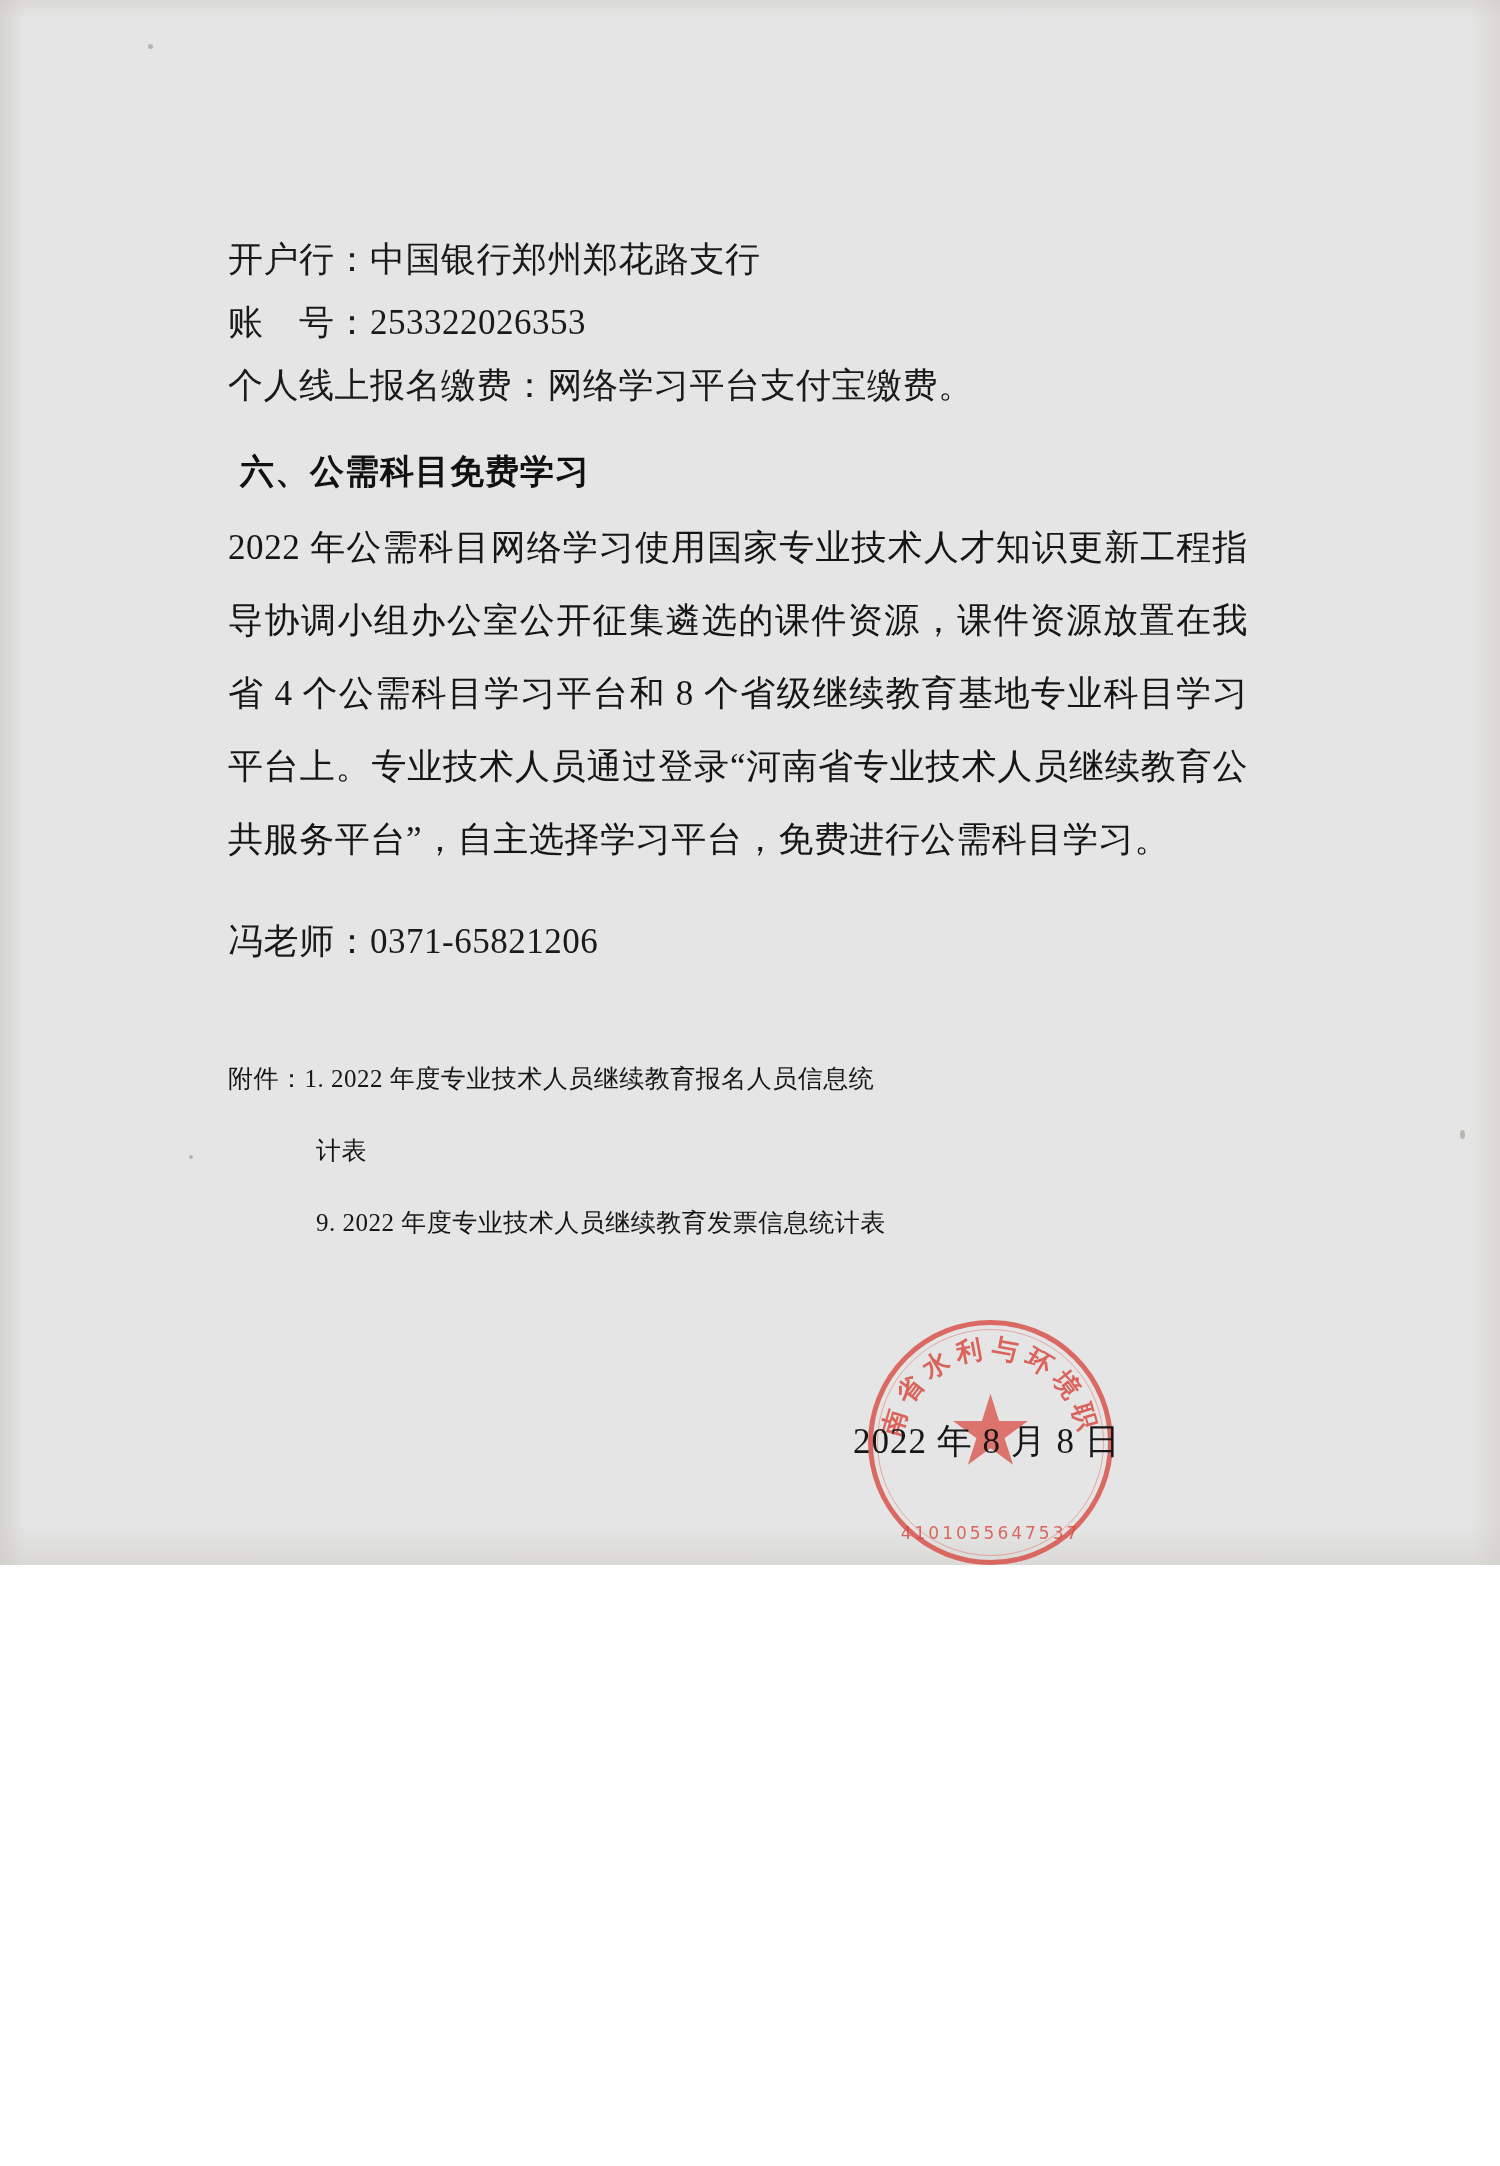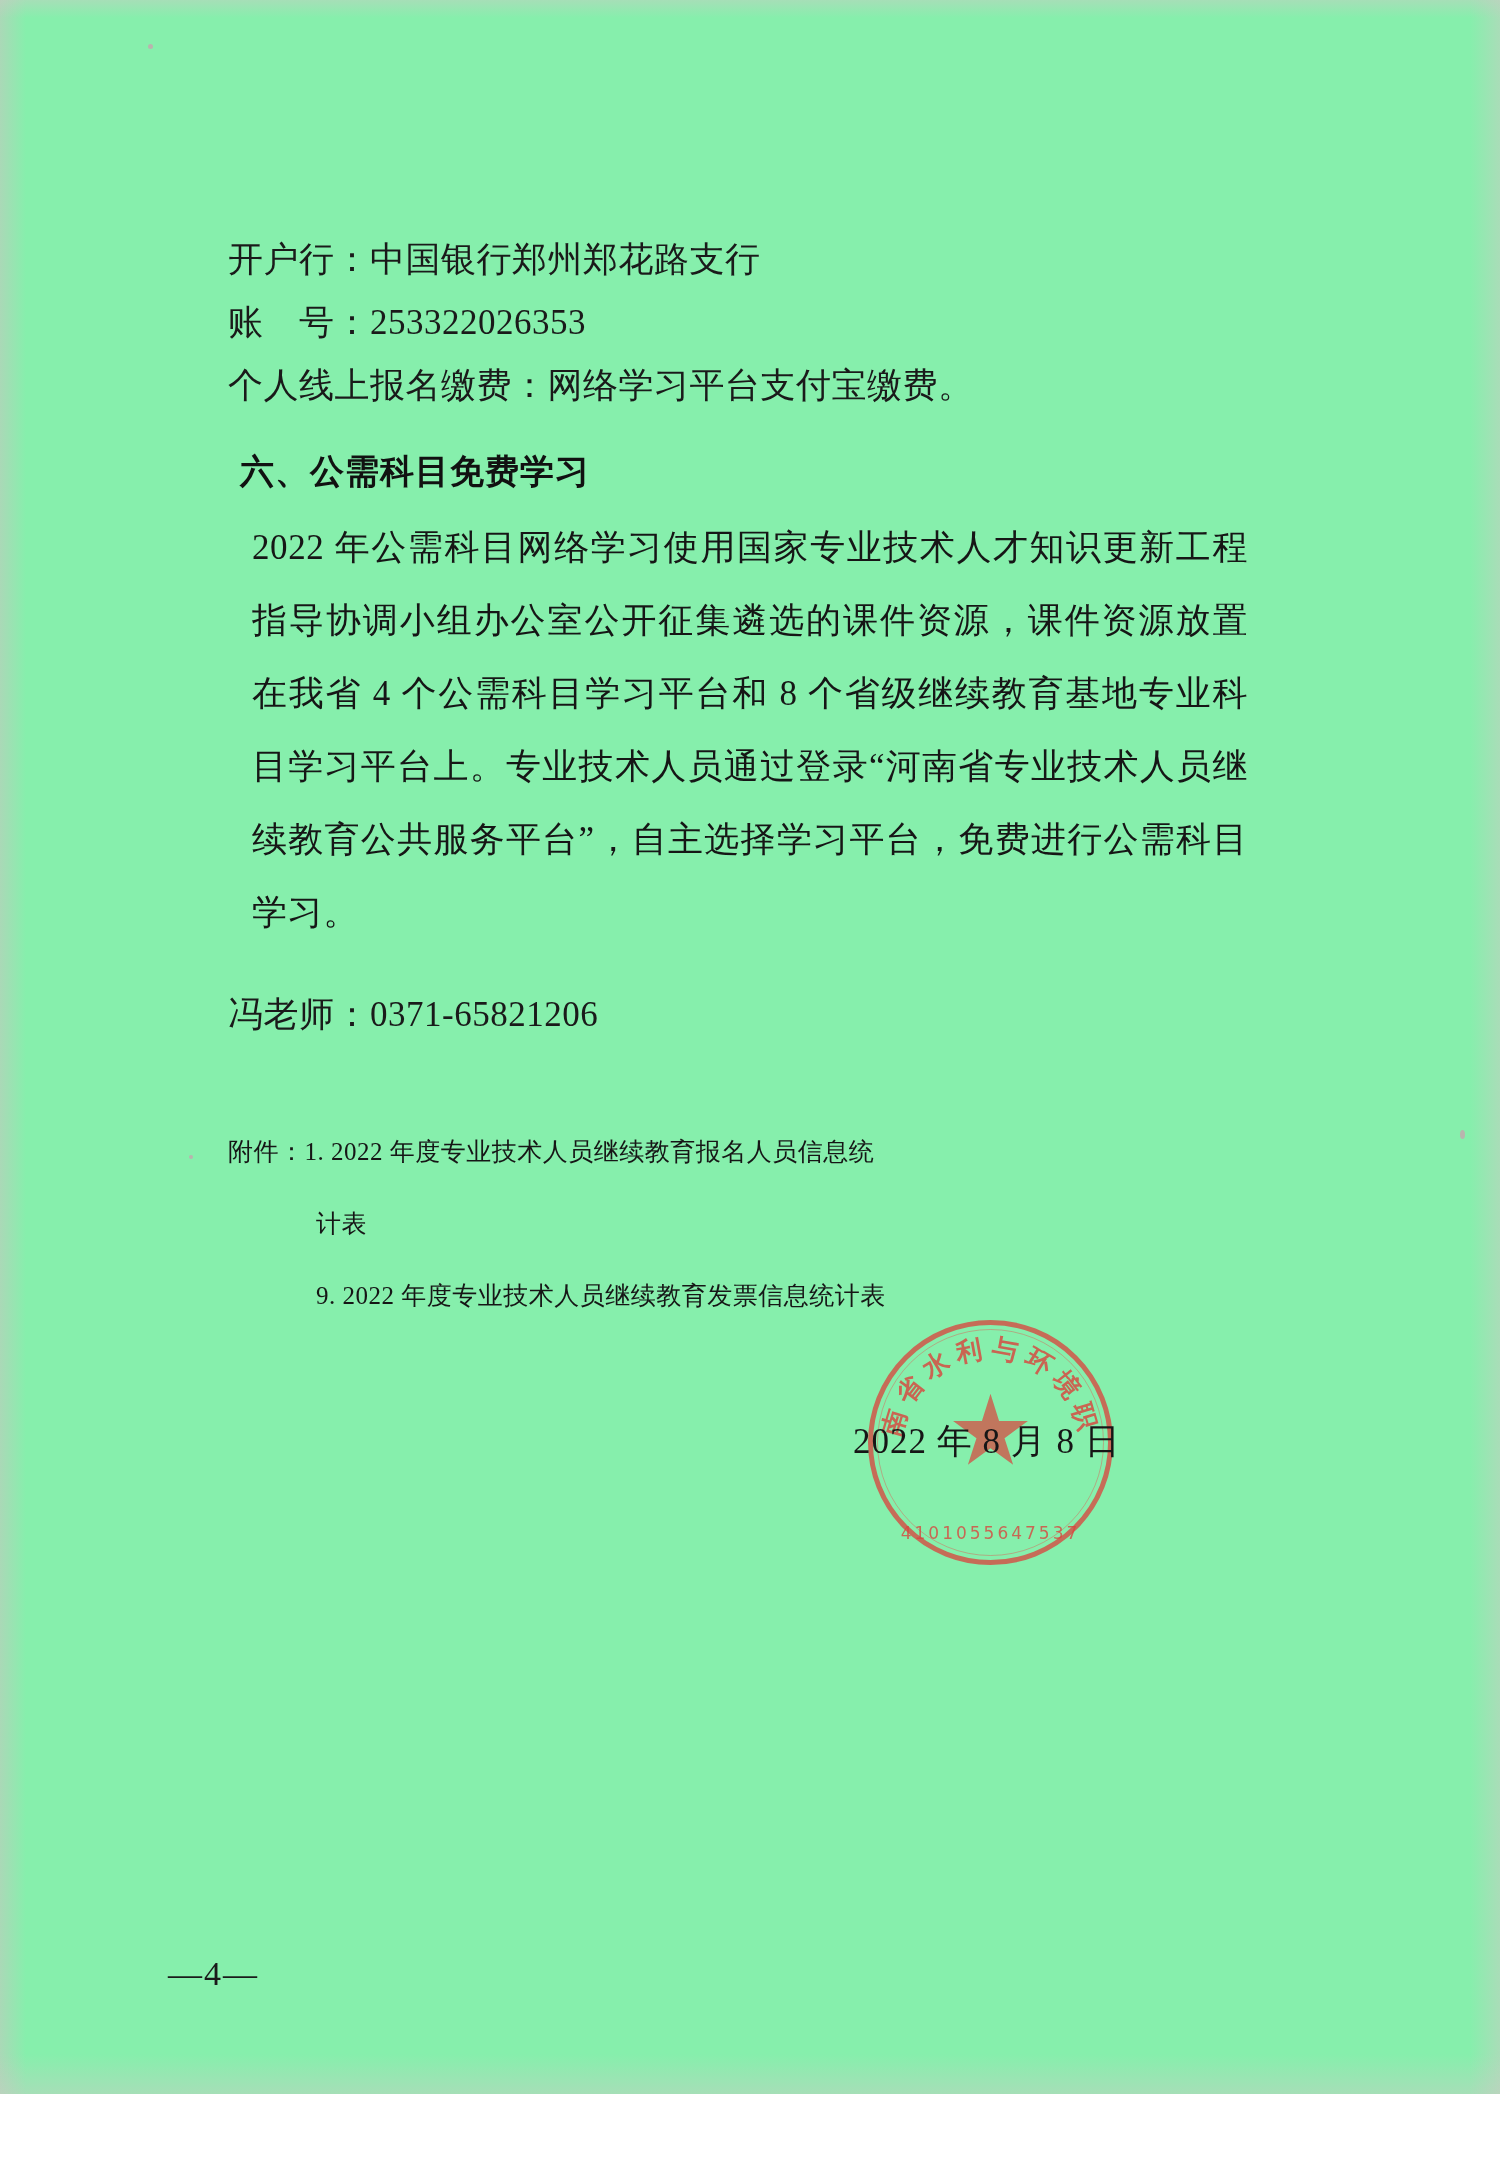--- a/index.html
+++ b/index.html
@@ -6,22 +6,22 @@
     margin: 0;
     padding: 0;
     background: #ffffff;
   }
   body {
     font-family: "Liberation Serif", "DejaVu Serif", serif;
   }
   .page {
     position: relative;
     width: 1500px;
-    height: 2094px;
-    background: #86efac;
+    height: 1565px;
+    background: #e5e5e5;
     overflow: hidden;
   }
   
   .scan-edge-left {
     position: absolute;
     top: 0; left: 0;
     width: 26px; height: 100%;
     background: linear-gradient(to right, rgba(200,198,192,0.55), rgba(255,255,255,0));
     pointer-events: none;
   }
@@ -85,21 +85,20 @@
   .para {
     font-size: 35px;
     line-height: 73px;
     color: #161616;
     text-align: justify;
     text-justify: inter-character;
     letter-spacing: 0.6px;
   }
   .para-first {
     text-indent: 0;
-    margin-left: 24px;
   }
 
   .spacer-sm { height: 14px; }
   .spacer-md { height: 34px; }
   .spacer-lg { height: 70px; }
 
   .attach-block {
     font-size: 25px;
     line-height: 72px;
     color: #161616;

